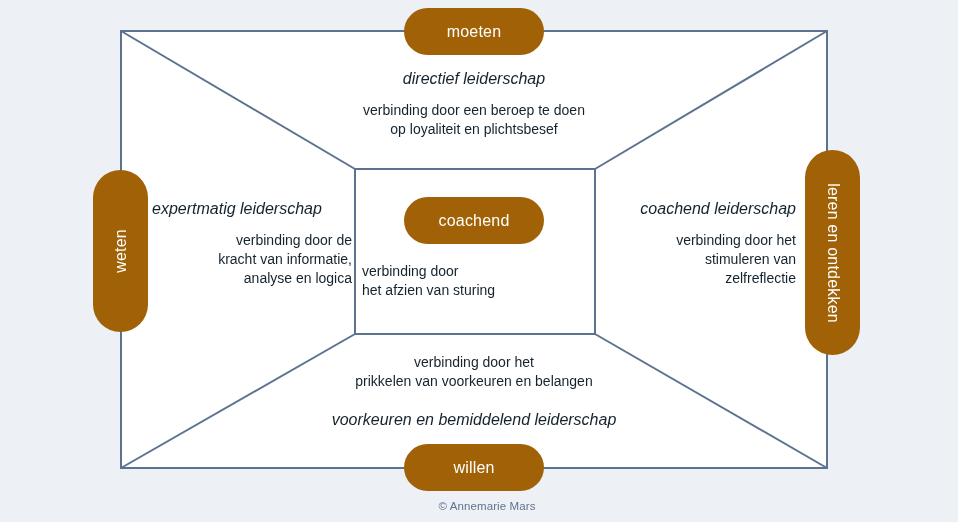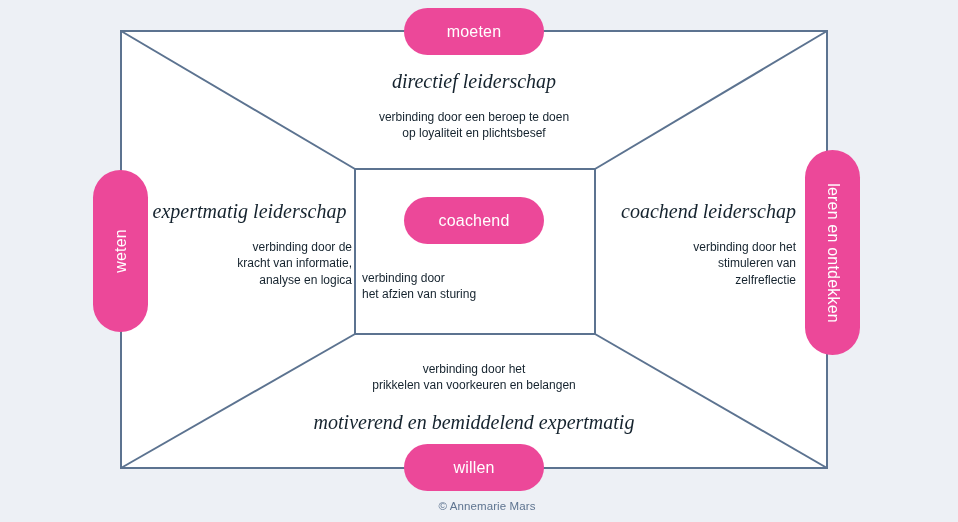--- a/index.html
+++ b/index.html
@@ -24,21 +24,21 @@
     position: absolute;
     left: 0;
     top: 0;
     width: 958px;
     height: 522px;
   }
 
   
   .pill {
     position: absolute;
-    background: #ec4899;
+    background: #a16207;
     color: #ffffff;
     display: flex;
     align-items: center;
     justify-content: center;
     font-size: 16px;
     letter-spacing: 0.2px;
     box-sizing: border-box;
   }
   .pill-h {
     border-radius: 26px;
@@ -61,32 +61,30 @@
 
   
   .txt {
     position: absolute;
     color: #15232e;
     font-size: 15.5px;
     line-height: 1.36;
   }
   .role {
     font-style: italic;
-    font-size: 20px;
-    font-family: Liberation Serif, serif;
+    font-size: 16px;
   }
   .desc {
-    font-size: 12px;
-    margin-top: 8px;
+    font-size: 14px;
   }
 
   #top-role  { left: 229px; top: 68px;  width: 490px; text-align: center; }
   #top-desc  { left: 229px; top: 101px; width: 490px; text-align: center; }
 
-  #left-role { left: 152px; top: 198px; width: 195px; text-align: center; }
+  #left-role { left: 152px; top: 198px; width: 195px; text-align: left; }
   #left-desc { left: 152px; top: 231px; width: 200px; text-align: right; }
 
   #right-role { left: 600px; top: 198px; width: 196px; text-align: right; }
   #right-desc { left: 596px; top: 231px; width: 200px; text-align: right; }
 
   #center-desc { left: 362px; top: 262px; width: 225px; text-align: left; }
 
   #bottom-desc { left: 229px; top: 353px; width: 490px; text-align: center; }
   #bottom-role { left: 229px; top: 409px; width: 490px; text-align: center; }
 
@@ -144,17 +142,17 @@
 
   <div class="txt role" id="left-role">expertmatig leiderschap</div>
   <div class="txt desc" id="left-desc">verbinding door de<br>kracht van informatie,<br>analyse en logica</div>
 
   <div class="txt role" id="right-role">coachend leiderschap</div>
   <div class="txt desc" id="right-desc">verbinding door het<br>stimuleren van<br>zelfreflectie</div>
 
   <div class="txt desc" id="center-desc">verbinding door<br>het afzien van sturing</div>
 
   <div class="txt desc" id="bottom-desc">verbinding door het<br>prikkelen van voorkeuren en belangen</div>
-  <div class="txt role" id="bottom-role">motiverend en bemiddelend expertmatig</div>
+  <div class="txt role" id="bottom-role">voorkeuren en bemiddelend leiderschap</div>
 
   <div id="credit">© Annemarie Mars</div>
 
 </div>
 
 </body></html>

